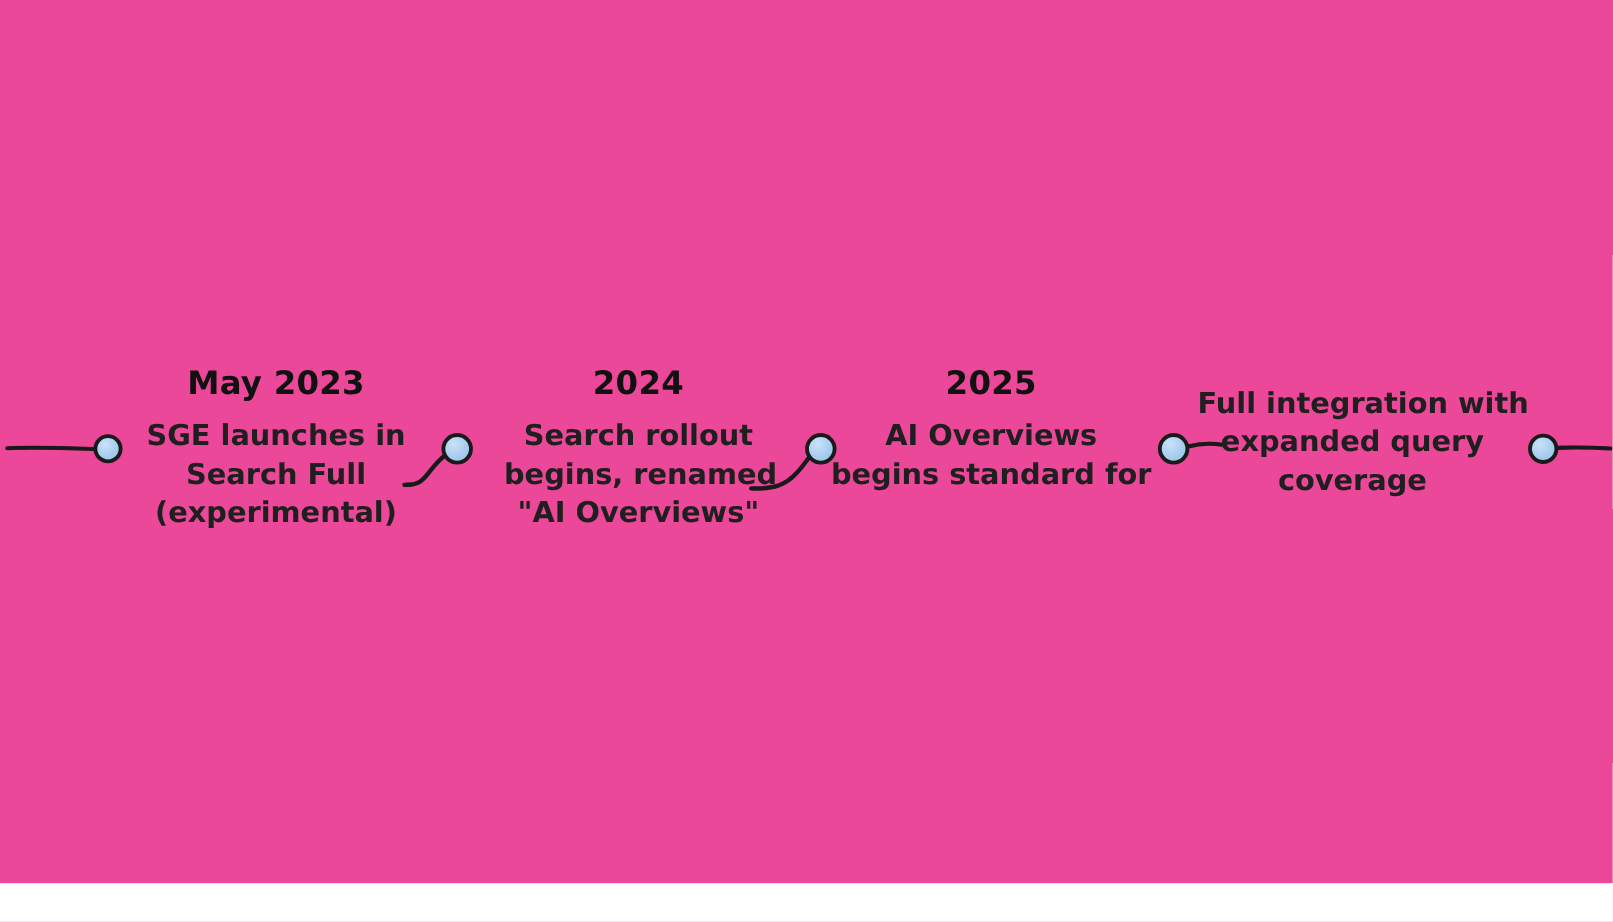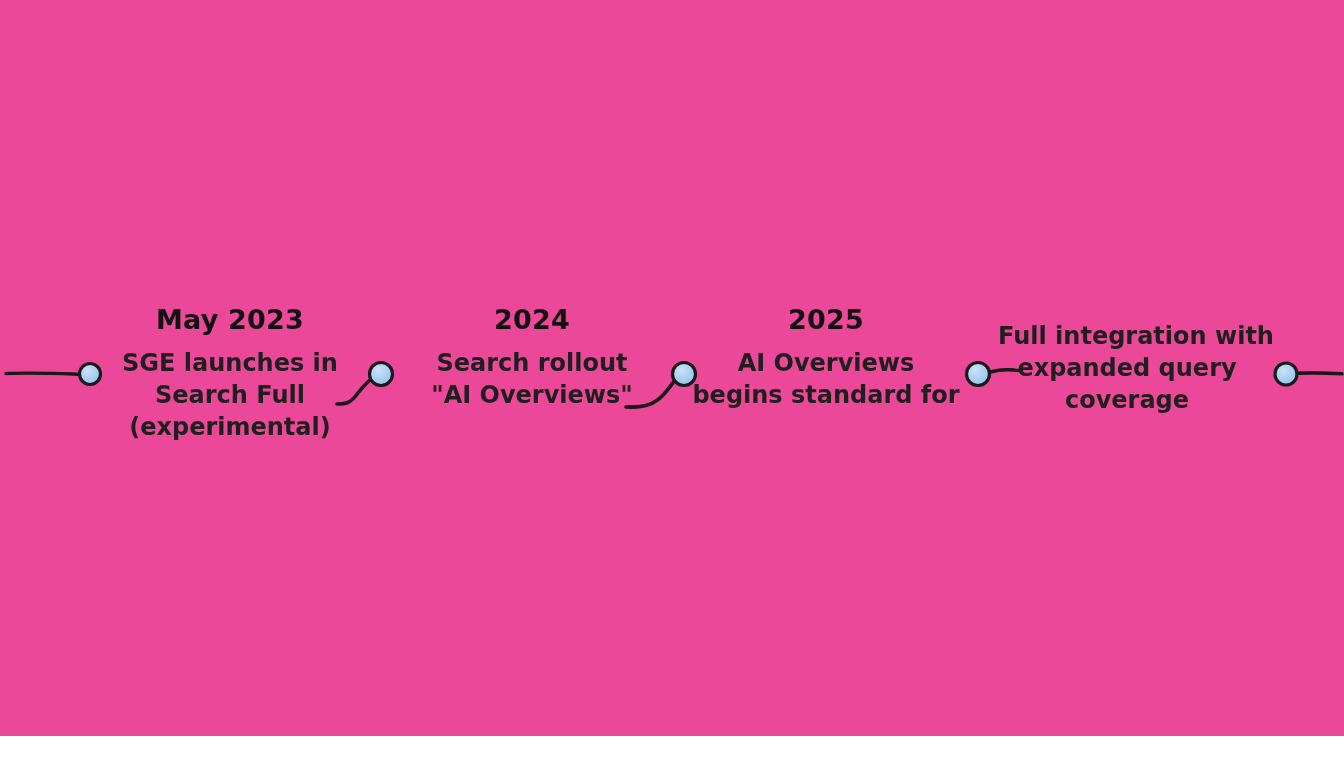--- a/index.html
+++ b/index.html
@@ -127,20 +127,21 @@
         <span class="line">SGE launches in</span>
         <span class="line">Search Full</span>
         <span class="line">(experimental)</span>
       </div>
     </div>
 
     <div class="event" id="event-1">
       <div class="event-year">2024</div>
       <div class="event-desc">
         <span class="line">Search rollout</span>
+        <span class="line">begins, renamed</span>
         <span class="line">"AI Overviews"</span>
       </div>
     </div>
 
     <div class="event" id="event-2">
       <div class="event-year">2025</div>
       <div class="event-desc">
         <span class="line">AI Overviews</span>
         <span class="line">begins standard for</span>
       </div>

